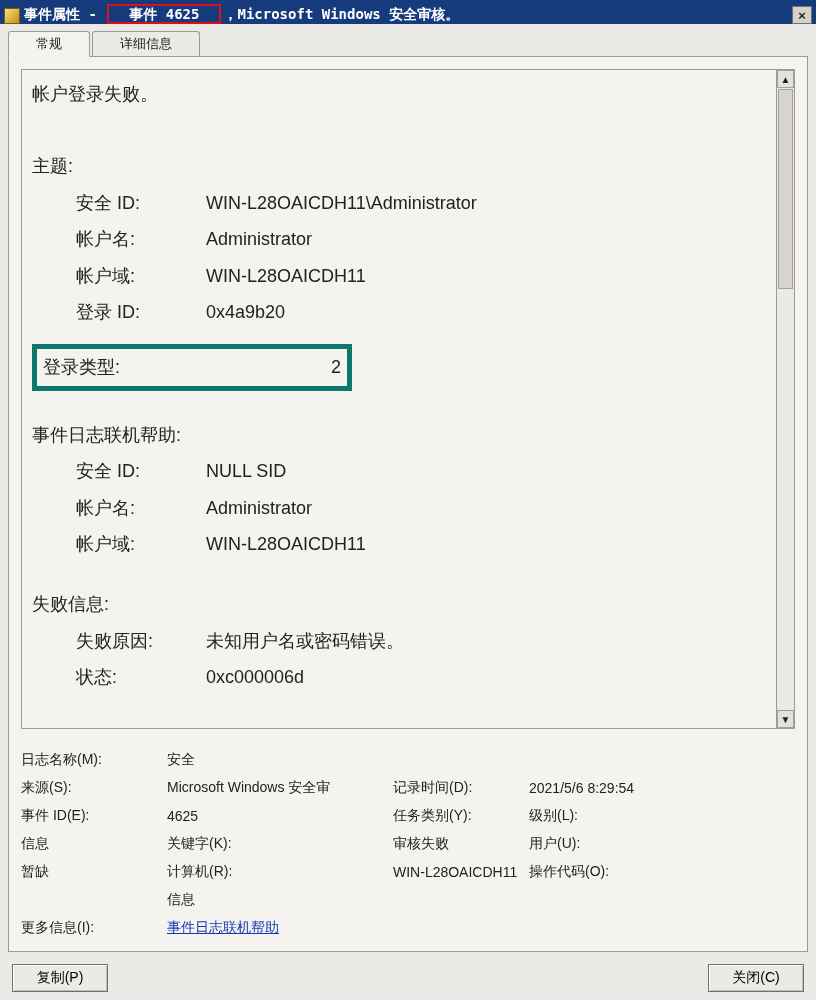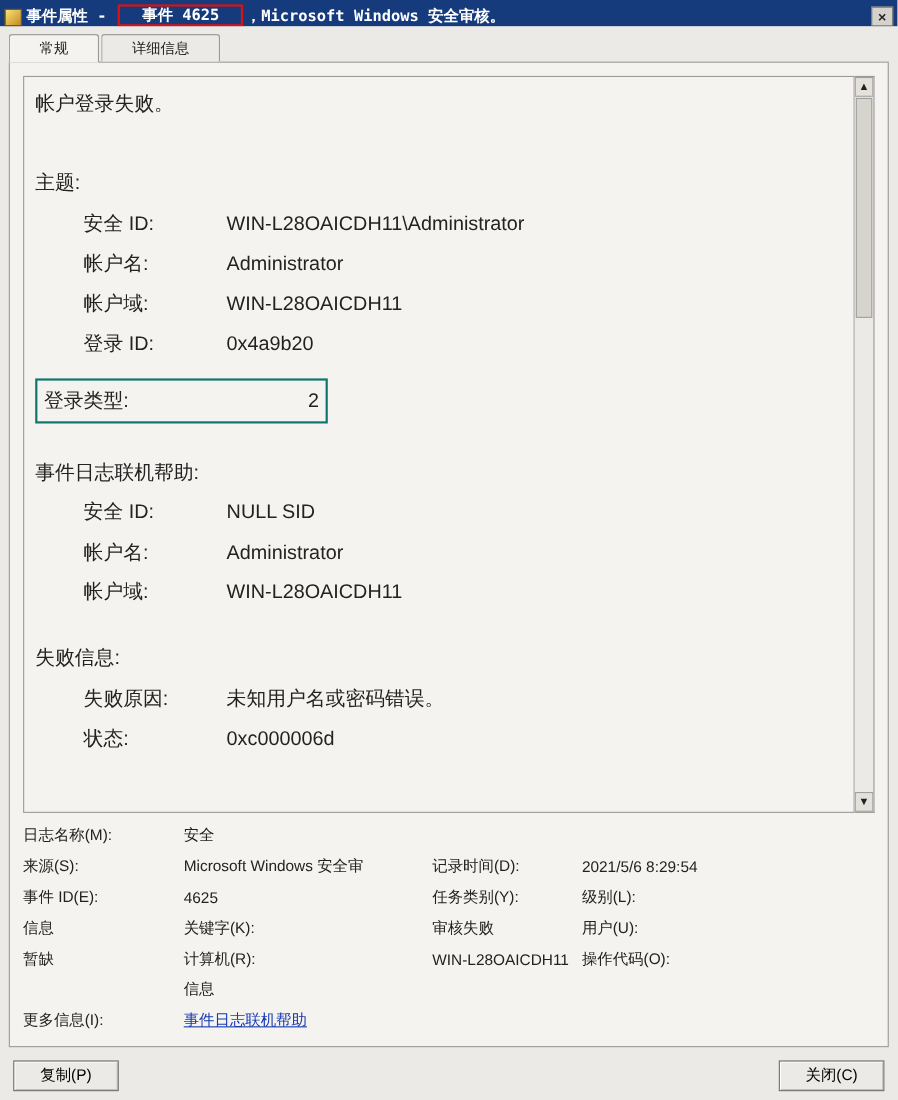--- a/index.html
+++ b/index.html
@@ -128,29 +128,30 @@
     border: 1px solid #a0a0a0;
   }
   .desc-box .section-title { margin-top: 14px; }
   .kv-row {
     display: flex;
     margin-left: 44px;
     margin-top: 4px;
   }
   .kv-row .k { width: 130px; }
   .highlight-row {
-    border: 2px solid #0f766e;
+    border: 5px solid #0f766e;
     display: inline-flex;
     padding: 2px 6px;
     margin-top: 16px;
+    gap: 48px;
   }
   .highlight-row .k { width: 200px; }
   .highlight-row .v { min-width: 50px; text-align: right; }
   .info-grid {
-    margin-top: 12px;
+    margin-top: 22px;
     display: grid;
     grid-template-columns: 140px 220px 130px auto;
     row-gap: 10px;
     column-gap: 6px;
     font-size: 14px;
     align-items: center;
   }
   .info-grid .span2 { grid-column: 2 / span 3; }
   .link { color: #1539b3; text-decoration: underline; cursor: pointer; }
   .footer-buttons {

